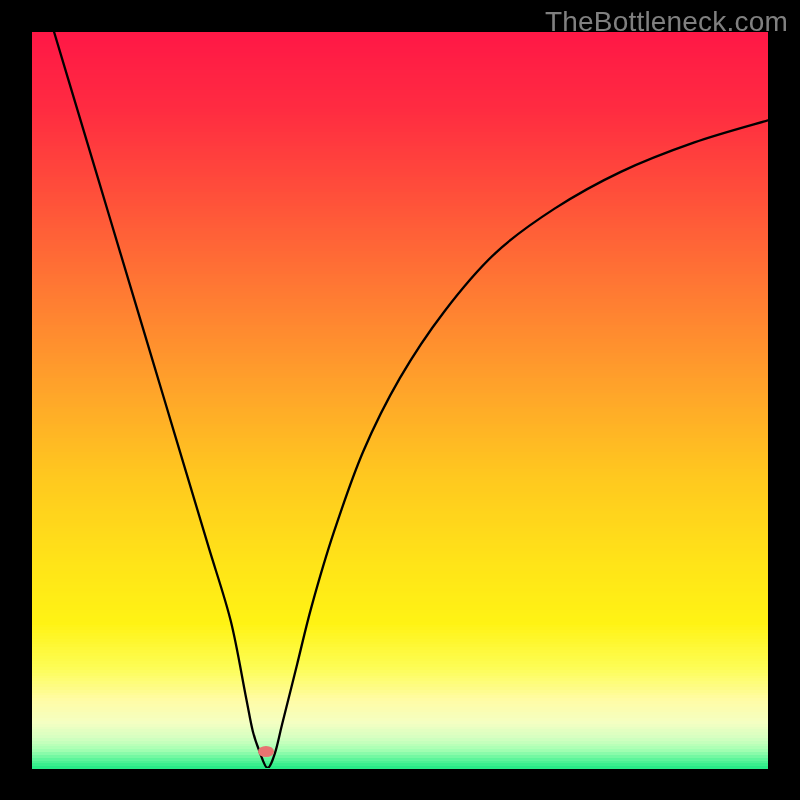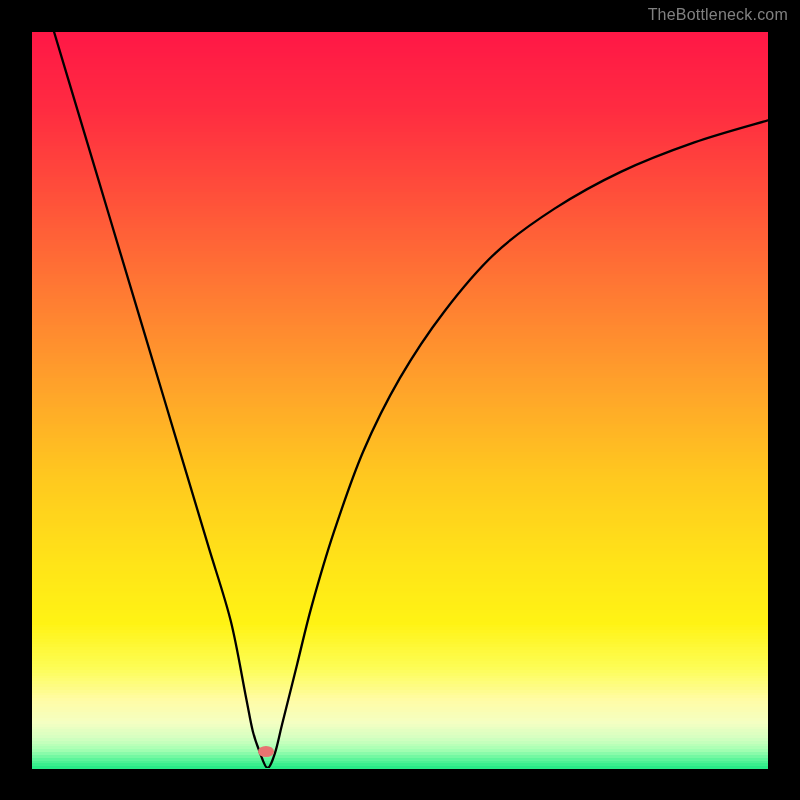--- a/index.html
+++ b/index.html
@@ -24,21 +24,21 @@
   .gradient {
     position: absolute;
     left: 0;
     right: 0;
   }
   .watermark {
     position: absolute;
     top: 6px;
     right: 12px;
     color: #808080;
-    font-size: 16px;
+    font-size: 28px;
     font-weight: 500;
     letter-spacing: 0.2px;
   }
   .marker {
     position: absolute;
     border-radius: 50%;
     background: #e77471;
   }
   svg.curve {
     position: absolute;

